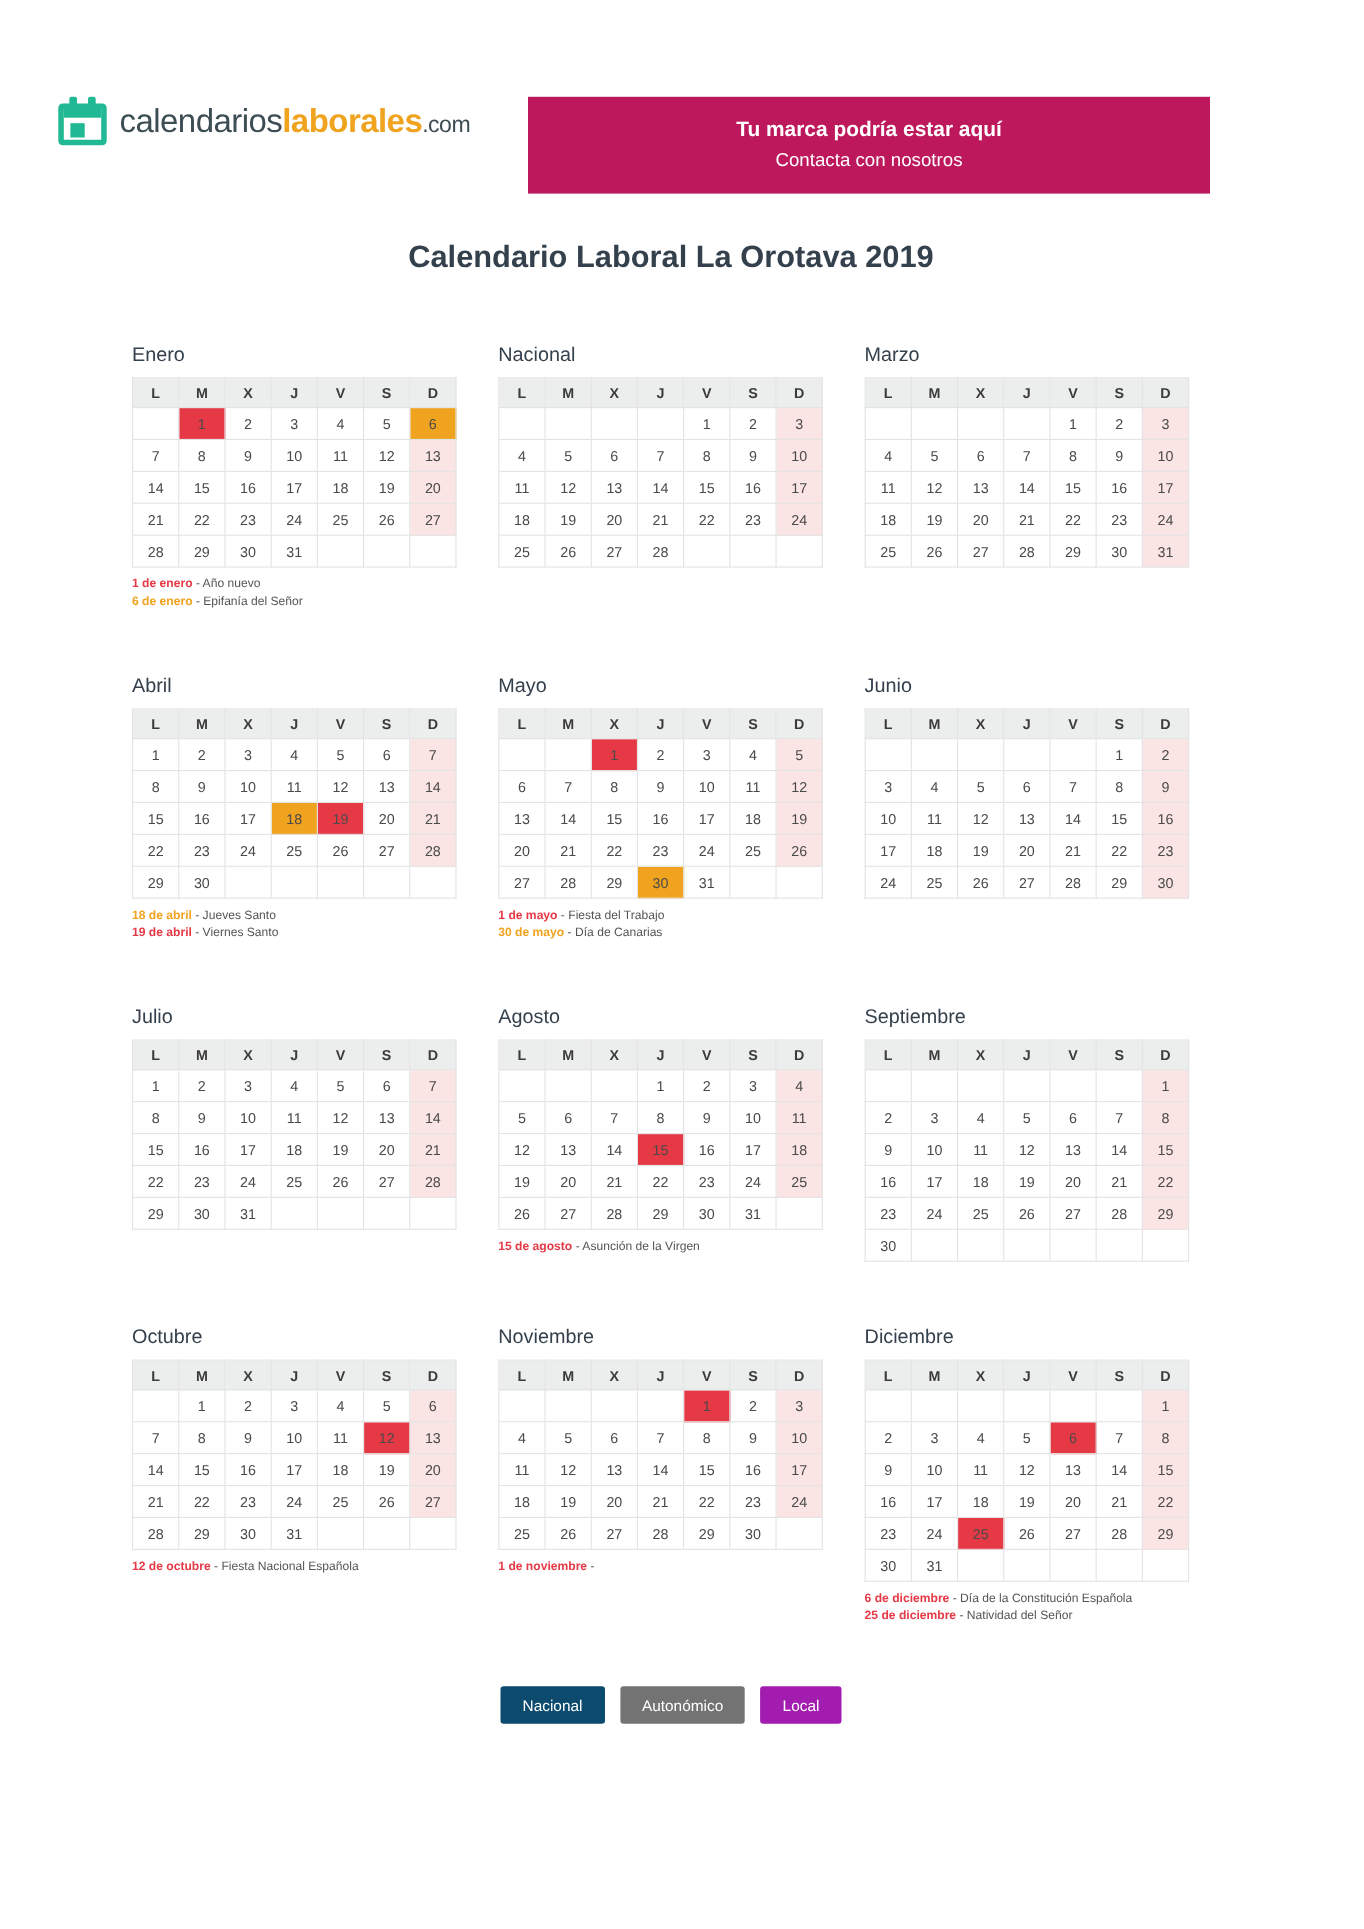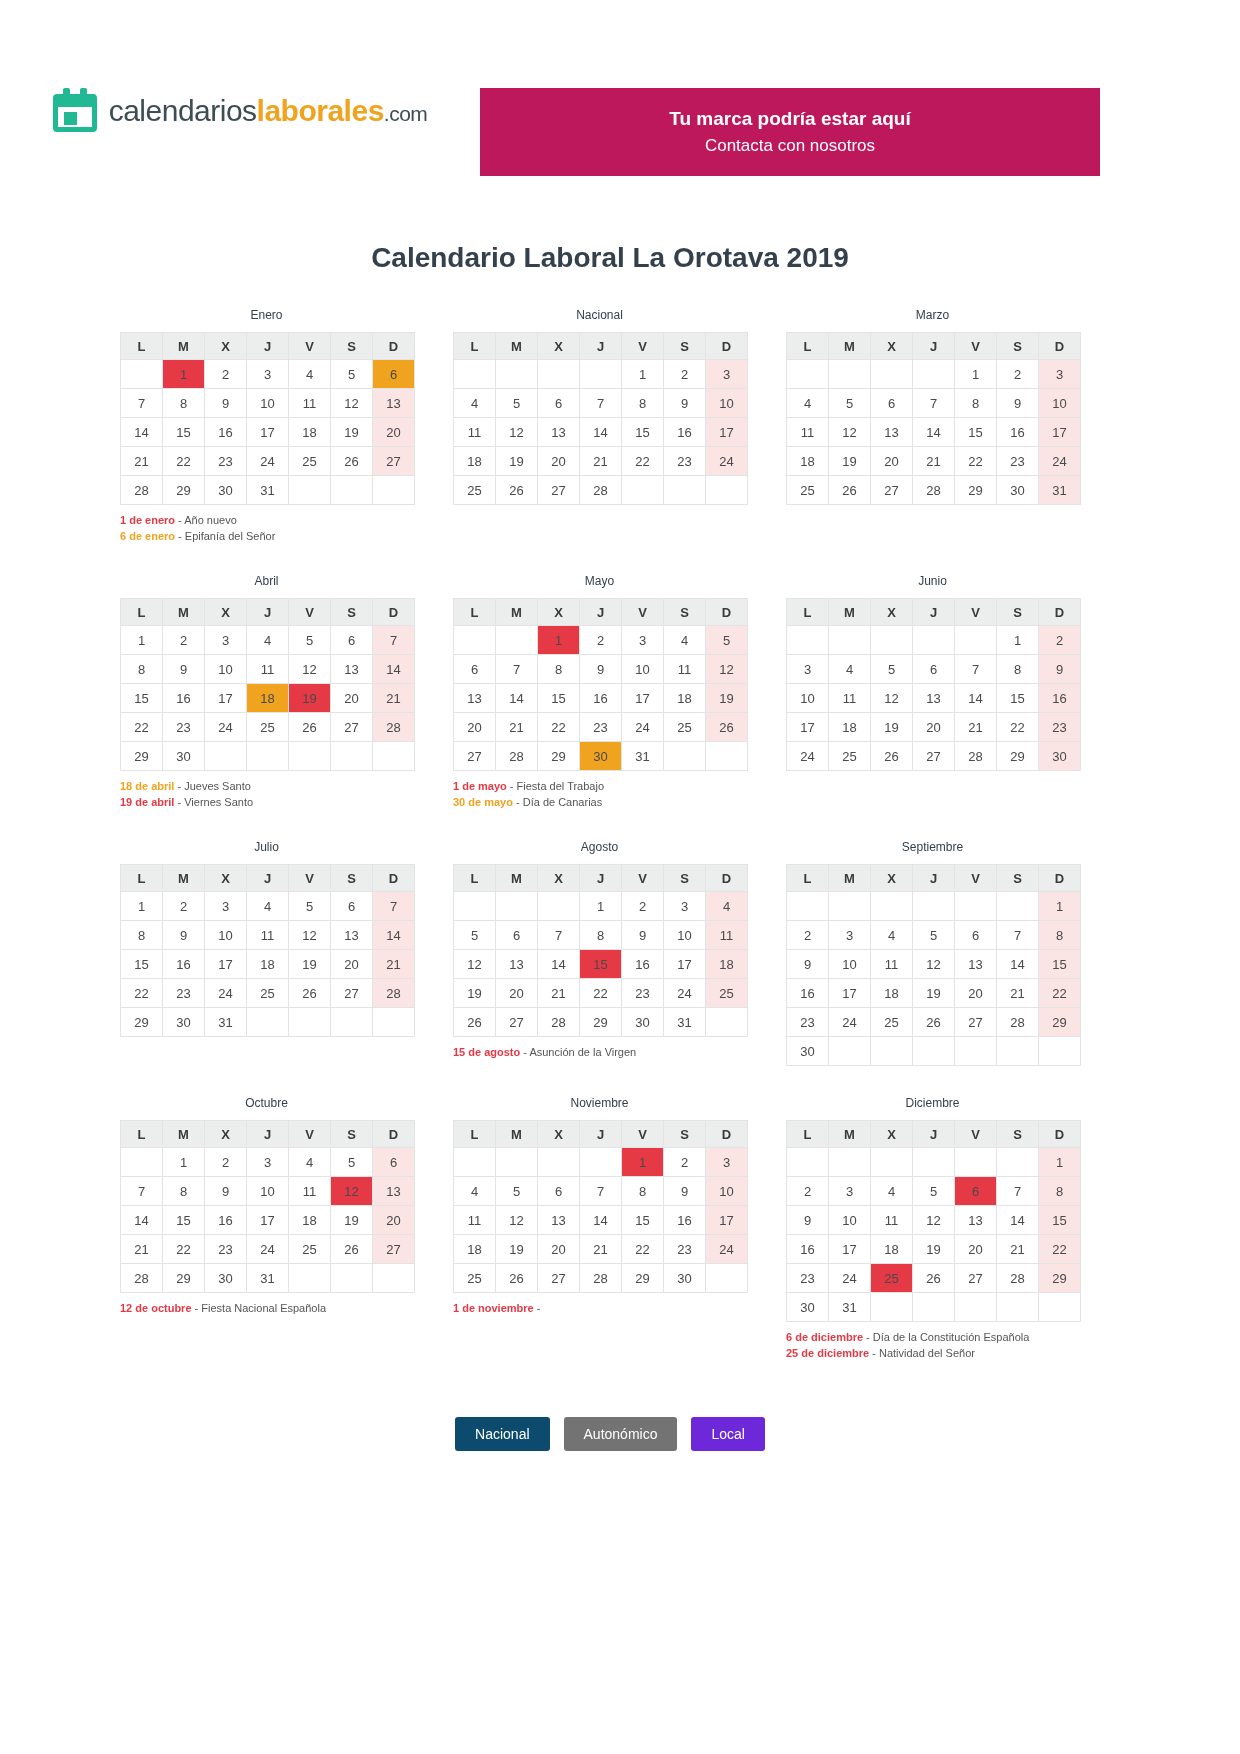--- a/index.html
+++ b/index.html
@@ -100,45 +100,46 @@
     font-size: 17px;
     font-weight: 400;
   }
 
   
   .title {
     text-align: center;
     font-size: 28px;
     font-weight: 700;
     color: #34414d;
-    margin-top: 66px;
+    margin-top: 42px;
   }
 
   
   .months {
     margin-top: 34px;
     padding: 0 120px;
     box-sizing: border-box;
   }
   .row {
     display: flex;
     width: 1000px;
   }
   .month {
     width: 333px;
     box-sizing: border-box;
     padding-right: 20px;
   }
   .month-name {
-    text-align: center;
-    font-size: 12px;
+    text-align: left;
+    font-size: 18px;
     color: #34414d;
     font-weight: 400;
     margin-bottom: 10px;
     padding-right: 20px;
+    margin-top: 28px;
   }
   table.cal {
     border-collapse: collapse;
     width: 290px;
     table-layout: fixed;
   }
   table.cal th, table.cal td {
     width: 41px;
     height: 28px;
     text-align: center;
@@ -185,21 +186,21 @@
   }
   .legend .chip {
     padding: 9px 20px;
     border-radius: 3px;
     color: #ffffff;
     font-size: 14px;
     font-weight: 400;
   }
   .chip.nacional { background: #0c4a6e; }
   .chip.autonomico { background: #737373; text-align: right; }
-  .chip.local { background: #6d28d9; }
+  .chip.local { background: #a21caf; }
 </style>
 </head>
 <body>
 
 <div class="page">
 
   <div class="header">
     <div class="logo">
       <div class="logo-icon">
         <div class="peg1"></div>

